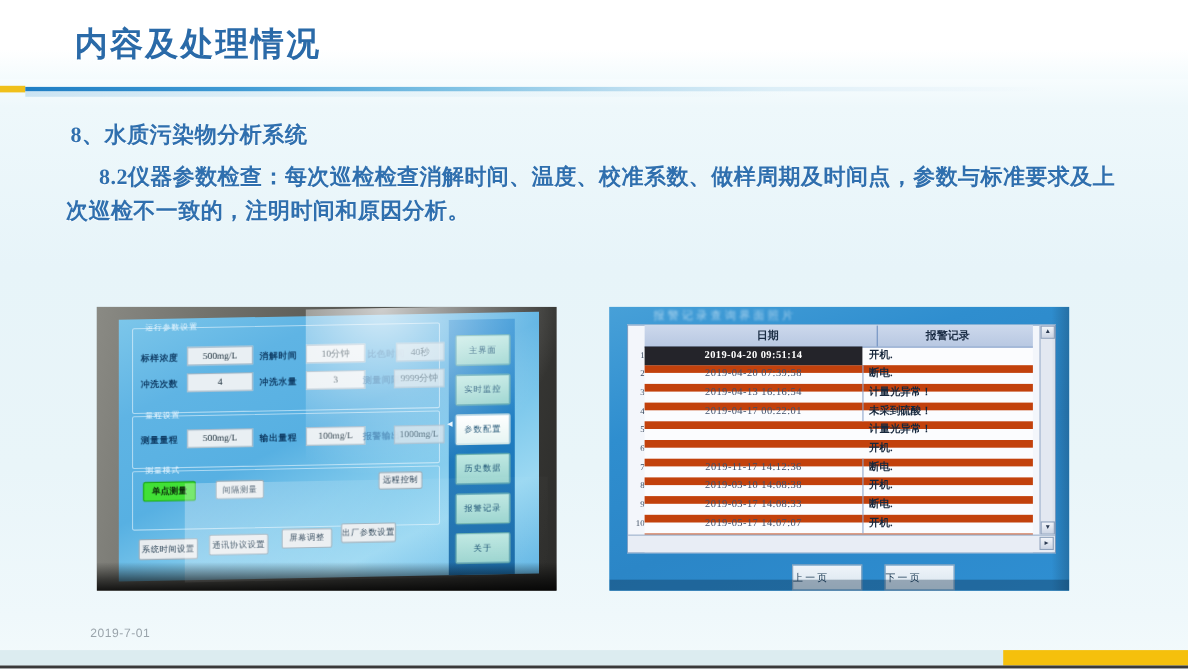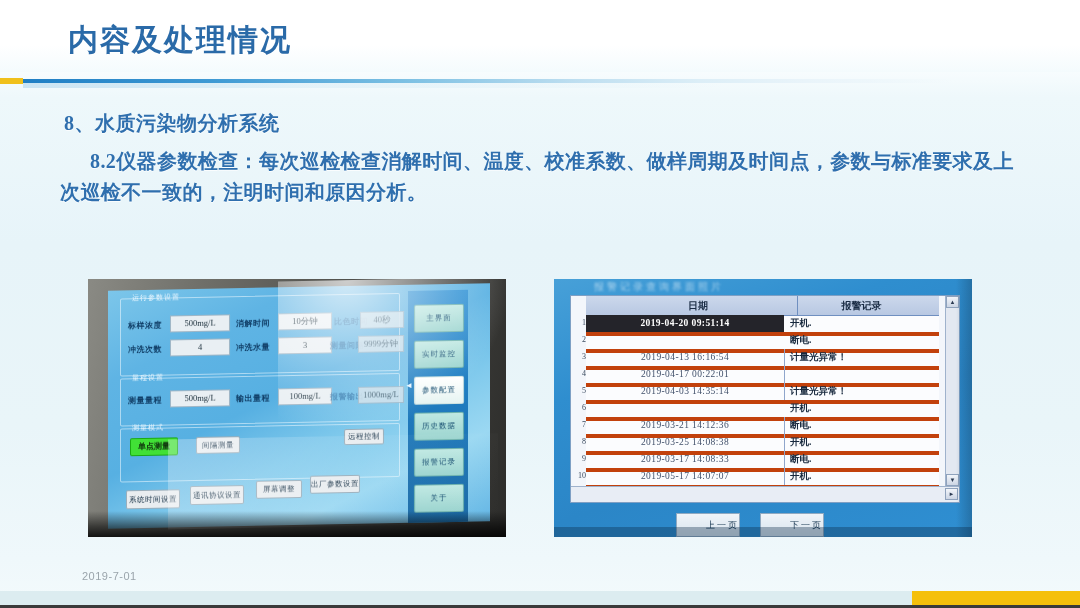--- a/index.html
+++ b/index.html
@@ -96,37 +96,37 @@
     background:#f3f6fb;border:1px solid #7e9fc4;}
   .tbl{position:absolute;left:15px;top:0;width:353px;height:206px;background:#fbfcfe;}
   .thead{position:absolute;left:0;top:0;width:353px;height:19px;
     background:linear-gradient(180deg,#ccd8ec 0%,#b8c8e2 100%);border-bottom:1px solid #6f8fc0;}
   .th{position:absolute;top:0;height:19px;line-height:19px;text-align:center;
     font-size:10px;font-weight:bold;color:#1a2c44;font-family:"Liberation Serif",serif;filter:blur(.3px);}
   .th-date{left:0;width:198px;border-right:1px solid #6f8fc0;margin-left:13px;}
   .th-rec{left:198px;width:155px;}
   .rownum{position:absolute;left:0;width:15px;font-size:8px;color:#3b4a5e;
     text-align:right;font-family:"Liberation Serif",serif;filter:blur(.5px);overflow:hidden;}
-  .trow{position:absolute;left:0;width:353px;height:17px;border-bottom:4px solid #c2410c;}
+  .trow{position:absolute;left:0;width:353px;height:17px;border-bottom:7px solid #c2410c;}
   .td-date{position:absolute;left:0;width:198px;height:17px;line-height:17px;
     text-align:center;font-size:9.5px;color:#41506a;letter-spacing:.4px;
     font-family:"Liberation Serif",serif;filter:blur(.35px);border-right:1px solid #8fa6cc;}
   .td-rec{position:absolute;left:198px;width:155px;height:17px;line-height:17px;
     padding-left:6px;box-sizing:border-box;text-align:left;font-size:9.5px;color:#17283d;
     font-weight:bold;font-family:"Liberation Serif",serif;filter:blur(.35px);}
   .trow.sel .td-date{background:#24242a;color:#ffffff;font-weight:bold;border-right:none;}
   .vscroll{position:absolute;right:0;top:0;width:13px;height:190px;background:#e3e8f1;border-left:1px solid #9fb2cc;}
   .vbtn{position:absolute;left:0;width:13px;height:12px;background:linear-gradient(180deg,#f2f5fa,#ccd5e4);
     border:1px solid #8fa2bc;box-sizing:border-box;font-size:6px;text-align:center;line-height:10px;color:#2b3a52;}
   .hscroll{position:absolute;left:0;bottom:0;width:388px;height:15px;background:#e8edf5;border-top:1px solid #9fb2cc;}
   .hbtn{position:absolute;right:1px;top:1px;width:13px;height:12px;background:linear-gradient(180deg,#f2f5fa,#ccd5e4);
     border:1px solid #8fa2bc;box-sizing:border-box;font-size:6px;text-align:center;line-height:10px;color:#2b3a52;}
-  .pg-btn{position:absolute;width:62px;height:22px;line-height:22px;text-align:right;
+  .pg-btn{position:absolute;width:62px;height:22px;line-height:22px;text-align:left;
     background:linear-gradient(180deg,#eff4f9 0%,#d8e4ee 100%);border:1px solid #8fa9c1;
-    font-size:9px;color:#16354f;letter-spacing:2px;font-family:Liberation Sans, sans-serif;filter:blur(.5px);}
+    font-size:9px;color:#16354f;letter-spacing:2px;font-family:Liberation Sans, sans-serif;filter:blur(.5px);margin-left:44px;}
   .r-darkedge{position:absolute;right:0;top:0;width:16px;height:258px;
     background:linear-gradient(90deg,rgba(0,0,0,0) 0%,rgba(20,60,90,.35) 100%);}
   .r-botedge{position:absolute;left:0;bottom:0;width:418px;height:10px;background:rgba(10,40,70,.35);}
 
   
   .footer-date{position:absolute;left:82px;top:570px;font-size:11px;color:#9aa4ab;
     font-family:"Liberation Sans",sans-serif;letter-spacing:.5px;}
   .foot-band{position:absolute;left:0;top:591px;width:1080px;height:14px;background:#dcecf0;}
   .foot-gold{position:absolute;left:912px;top:591px;width:168px;height:14px;background:#f5c00c;}
   .foot-line{position:absolute;left:0;top:605px;width:1080px;height:3px;background:#3a3a3a;}
@@ -235,42 +235,43 @@
         <div class="thead">
           <div class="th th-date">日期</div>
           <div class="th th-rec">报警记录</div>
         </div>
 
         <div class="trow sel" style="top:19px;">
           <div class="td-date">2019-04-20  09:51:14</div>
           <div class="td-rec">开机.</div>
         </div>
         <div class="trow" style="top:36px;">
+          <div class="td-date">2019-04-20  07:39:58</div>
           <div class="td-rec">断电.</div>
         </div>
         <div class="trow" style="top:53px;">
           <div class="td-date">2019-04-13  16:16:54</div>
           <div class="td-rec">计量光异常！</div>
         </div>
         <div class="trow" style="top:70px;">
           <div class="td-date">2019-04-17  00:22:01</div>
+          <div class="td-rec">未采到硫酸！</div>
         </div>
         <div class="trow" style="top:87px;">
-          <div class="td-date">2019-04-03  14:35:14</div>
           <div class="td-rec">计量光异常！</div>
         </div>
         <div class="trow" style="top:104px;">
           <div class="td-rec">开机.</div>
         </div>
         <div class="trow" style="top:121px;">
-          <div class="td-date">2019-03-21  14:12:36</div>
+          <div class="td-date">2019-11-17  14:12:36</div>
           <div class="td-rec">断电.</div>
         </div>
         <div class="trow" style="top:138px;">
-          <div class="td-date">2019-03-25  14:08:38</div>
+          <div class="td-date">2019-03-10  14:08:38</div>
           <div class="td-rec">开机.</div>
         </div>
         <div class="trow" style="top:155px;">
           <div class="td-date">2019-03-17  14:08:33</div>
           <div class="td-rec">断电.</div>
         </div>
         <div class="trow" style="top:172px;">
           <div class="td-date">2019-05-17  14:07:07</div>
           <div class="td-rec">开机.</div>
         </div>

